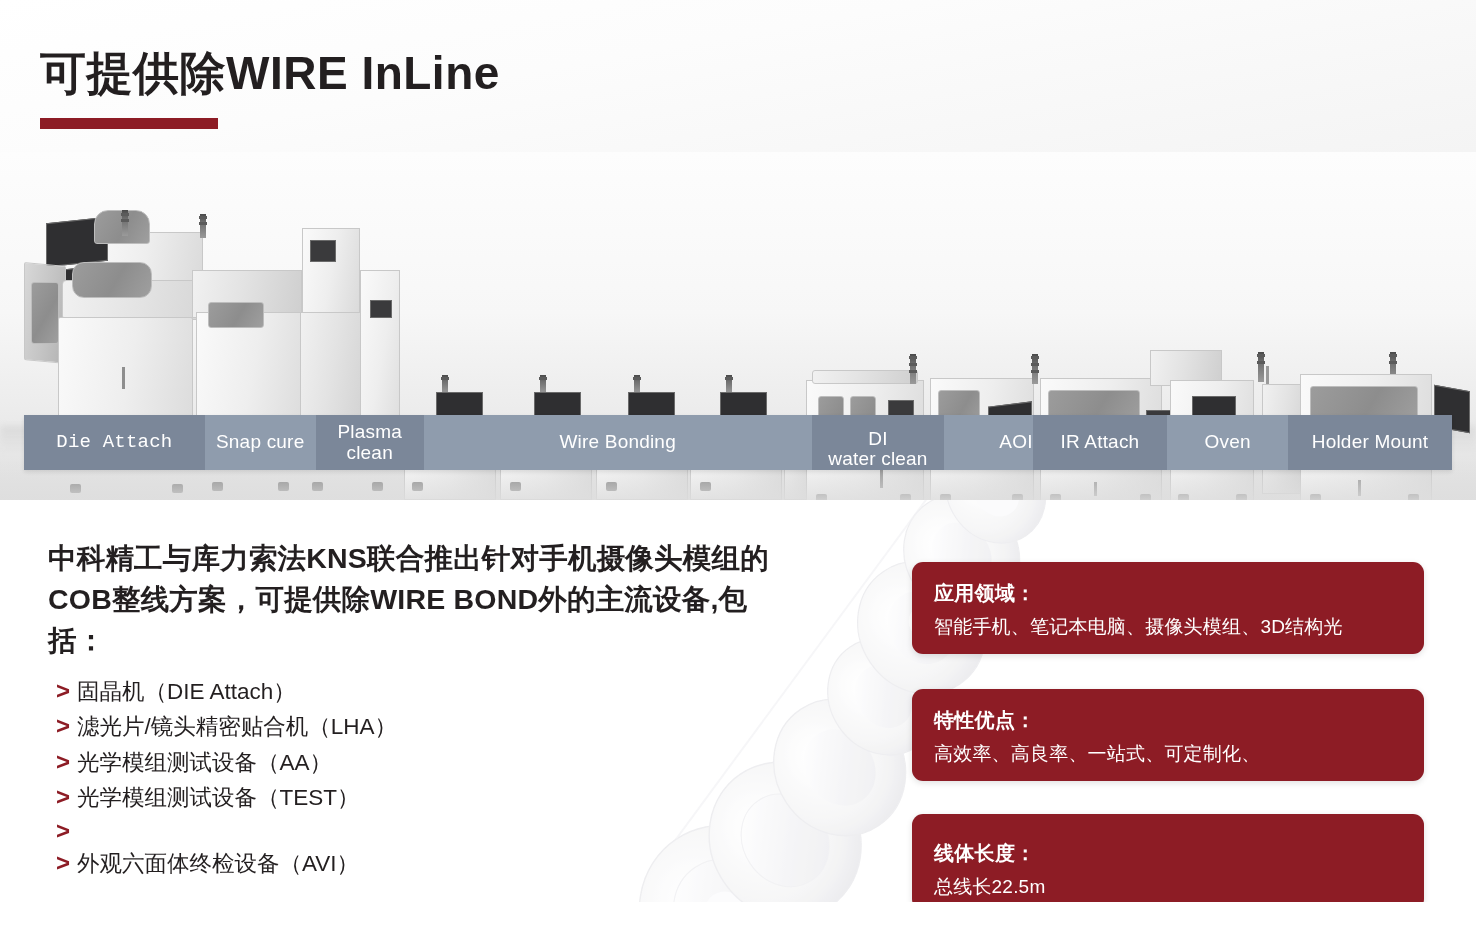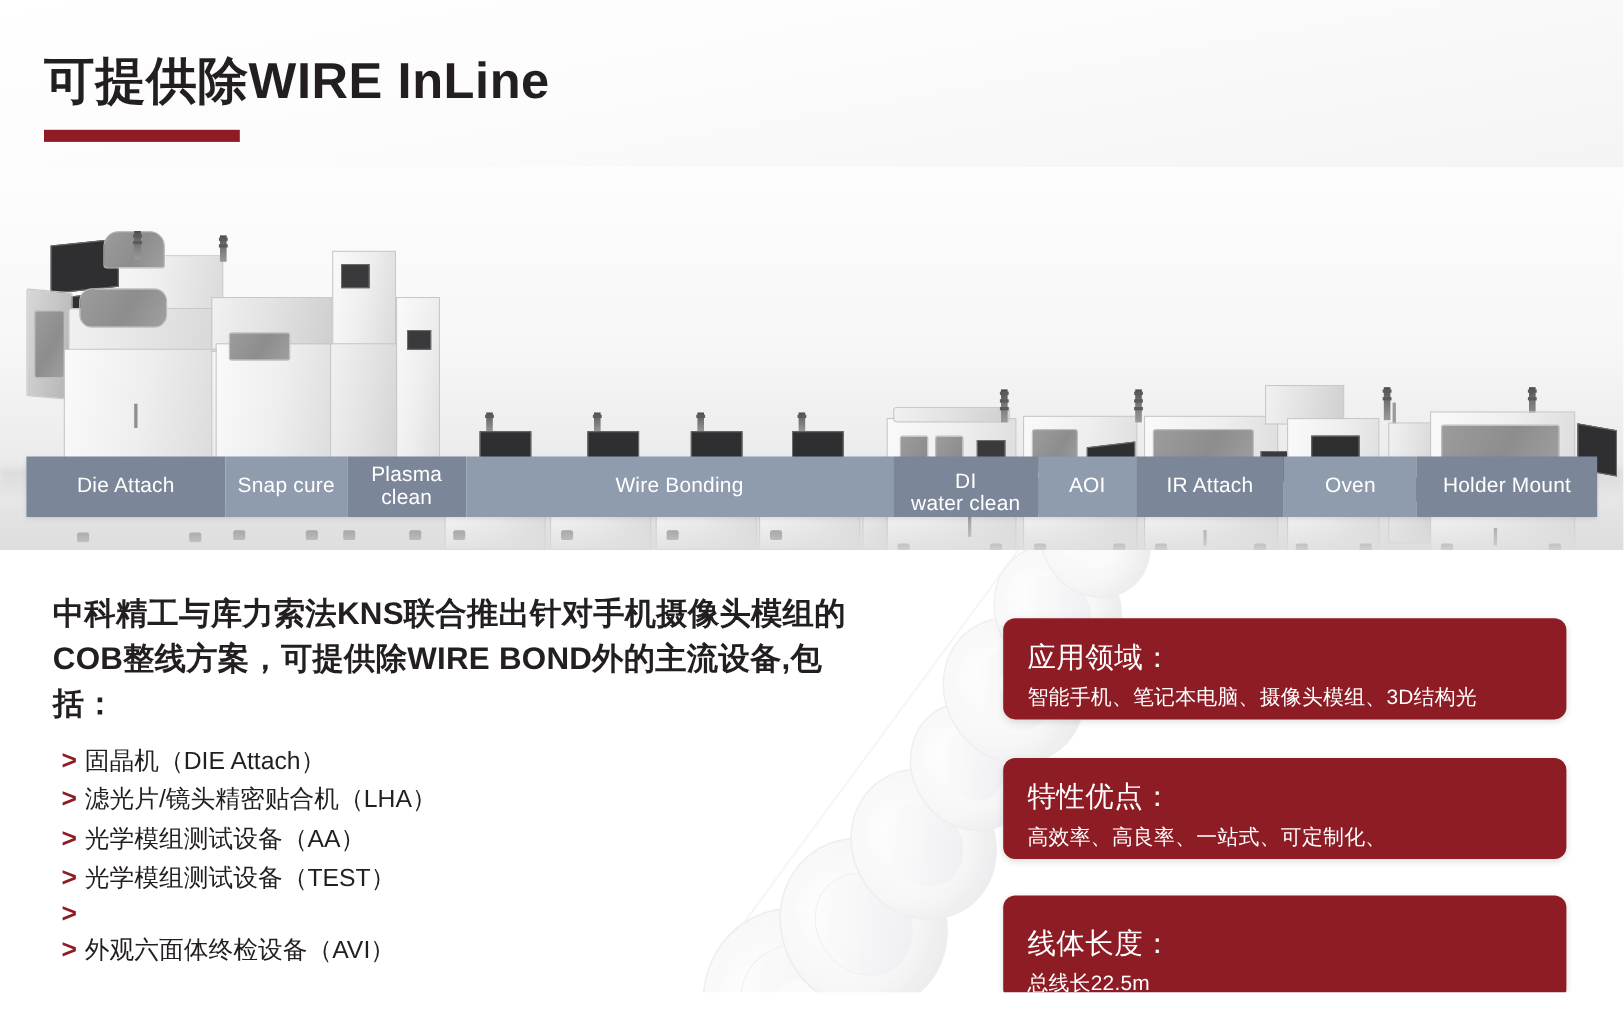--- a/index.html
+++ b/index.html
@@ -94,21 +94,21 @@
   .chev { color:#8d1c25; font-size:24px; font-weight:bold; width:21px; flex:0 0 21px; line-height:1; }
   .bullet-text { font-size:22.5px; color:#231f20; line-height:1.28; }
 
   
   .card {
     position:absolute; left:912px; width:512px;
     background:#8d1c25; border-radius:11px; color:#ffffff;
     padding:18px 22px 20px 22px;
     box-shadow:0 2px 6px rgba(0,0,0,0.12);
   }
-  .card-title { font-size:26px; font-weight:normal; margin-bottom:7px; letter-spacing:0.3px; }
+  .card-title { font-size:20px; font-weight:bold; margin-bottom:7px; letter-spacing:0.3px; }
   .card-body  { font-size:19px; line-height:1.35; letter-spacing:0.2px; }
   #card-0 { top:62px; height:92px; }
   #card-1 { top:189px; height:92px; }
   #card-2 { top:314px; height:96px; padding-top:26px; }
 </style>
 </head>
 <body>
 
 <div id="page">
 
@@ -249,28 +249,28 @@
       <div class="glass" style="left:1310px; top:234px; width:108px; height:40px;"></div>
       <div class="glass" style="left:1310px; top:280px; width:108px; height:32px;"></div>
       <div class="handle" style="left:1358px; top:328px; height:16px;"></div>
       <div class="screen" style="left:1434px; top:236px; width:36px; height:42px; transform:skewY(10deg);"></div>
       <div class="caster" style="left:1310px; top:342px;"></div>
       <div class="caster" style="left:1408px; top:342px;"></div>
     </div>
   </div>
 
   <div class="proc-bar" id="proc-bar">
-      <div class="proc-seg dark" style="width: 184px;"><span>Die Attach</span></div>
+      <div class="proc-seg dark" style="width: 184px; font-family: Liberation Mono, monospace;"><span>Die Attach</span></div>
       <div class="proc-seg light" style="width: 113px;"><span>Snap cure</span></div>
       <div class="proc-seg dark" style="width: 110px;"><span>Plasma
 clean</span></div>
       <div class="proc-seg light" style="width: 395px;"><span>Wire Bonding</span></div>
       <div class="proc-seg dark" style="width: 135px; align-items: flex-end;"><span>DI
 water clean</span></div>
-      <div class="proc-seg light" style="width: 90px;"><span>AOI</span></div>
+      <div class="proc-seg light" style="width: 90px; justify-content: flex-end;"><span>AOI</span></div>
       <div class="proc-seg dark" style="width: 137px;"><span>IR  Attach</span></div>
       <div class="proc-seg light" style="width: 123px;"><span>Oven</span></div>
       <div class="proc-seg dark" style="width: 167px;"><span>Holder Mount</span></div>
     </div>
 
   <div class="lower">
 
     <svg class="lens-ghost" viewBox="0 0 640 470">
       <defs>
         <linearGradient id="lg" x1="0" y1="0" x2="1" y2="1">

